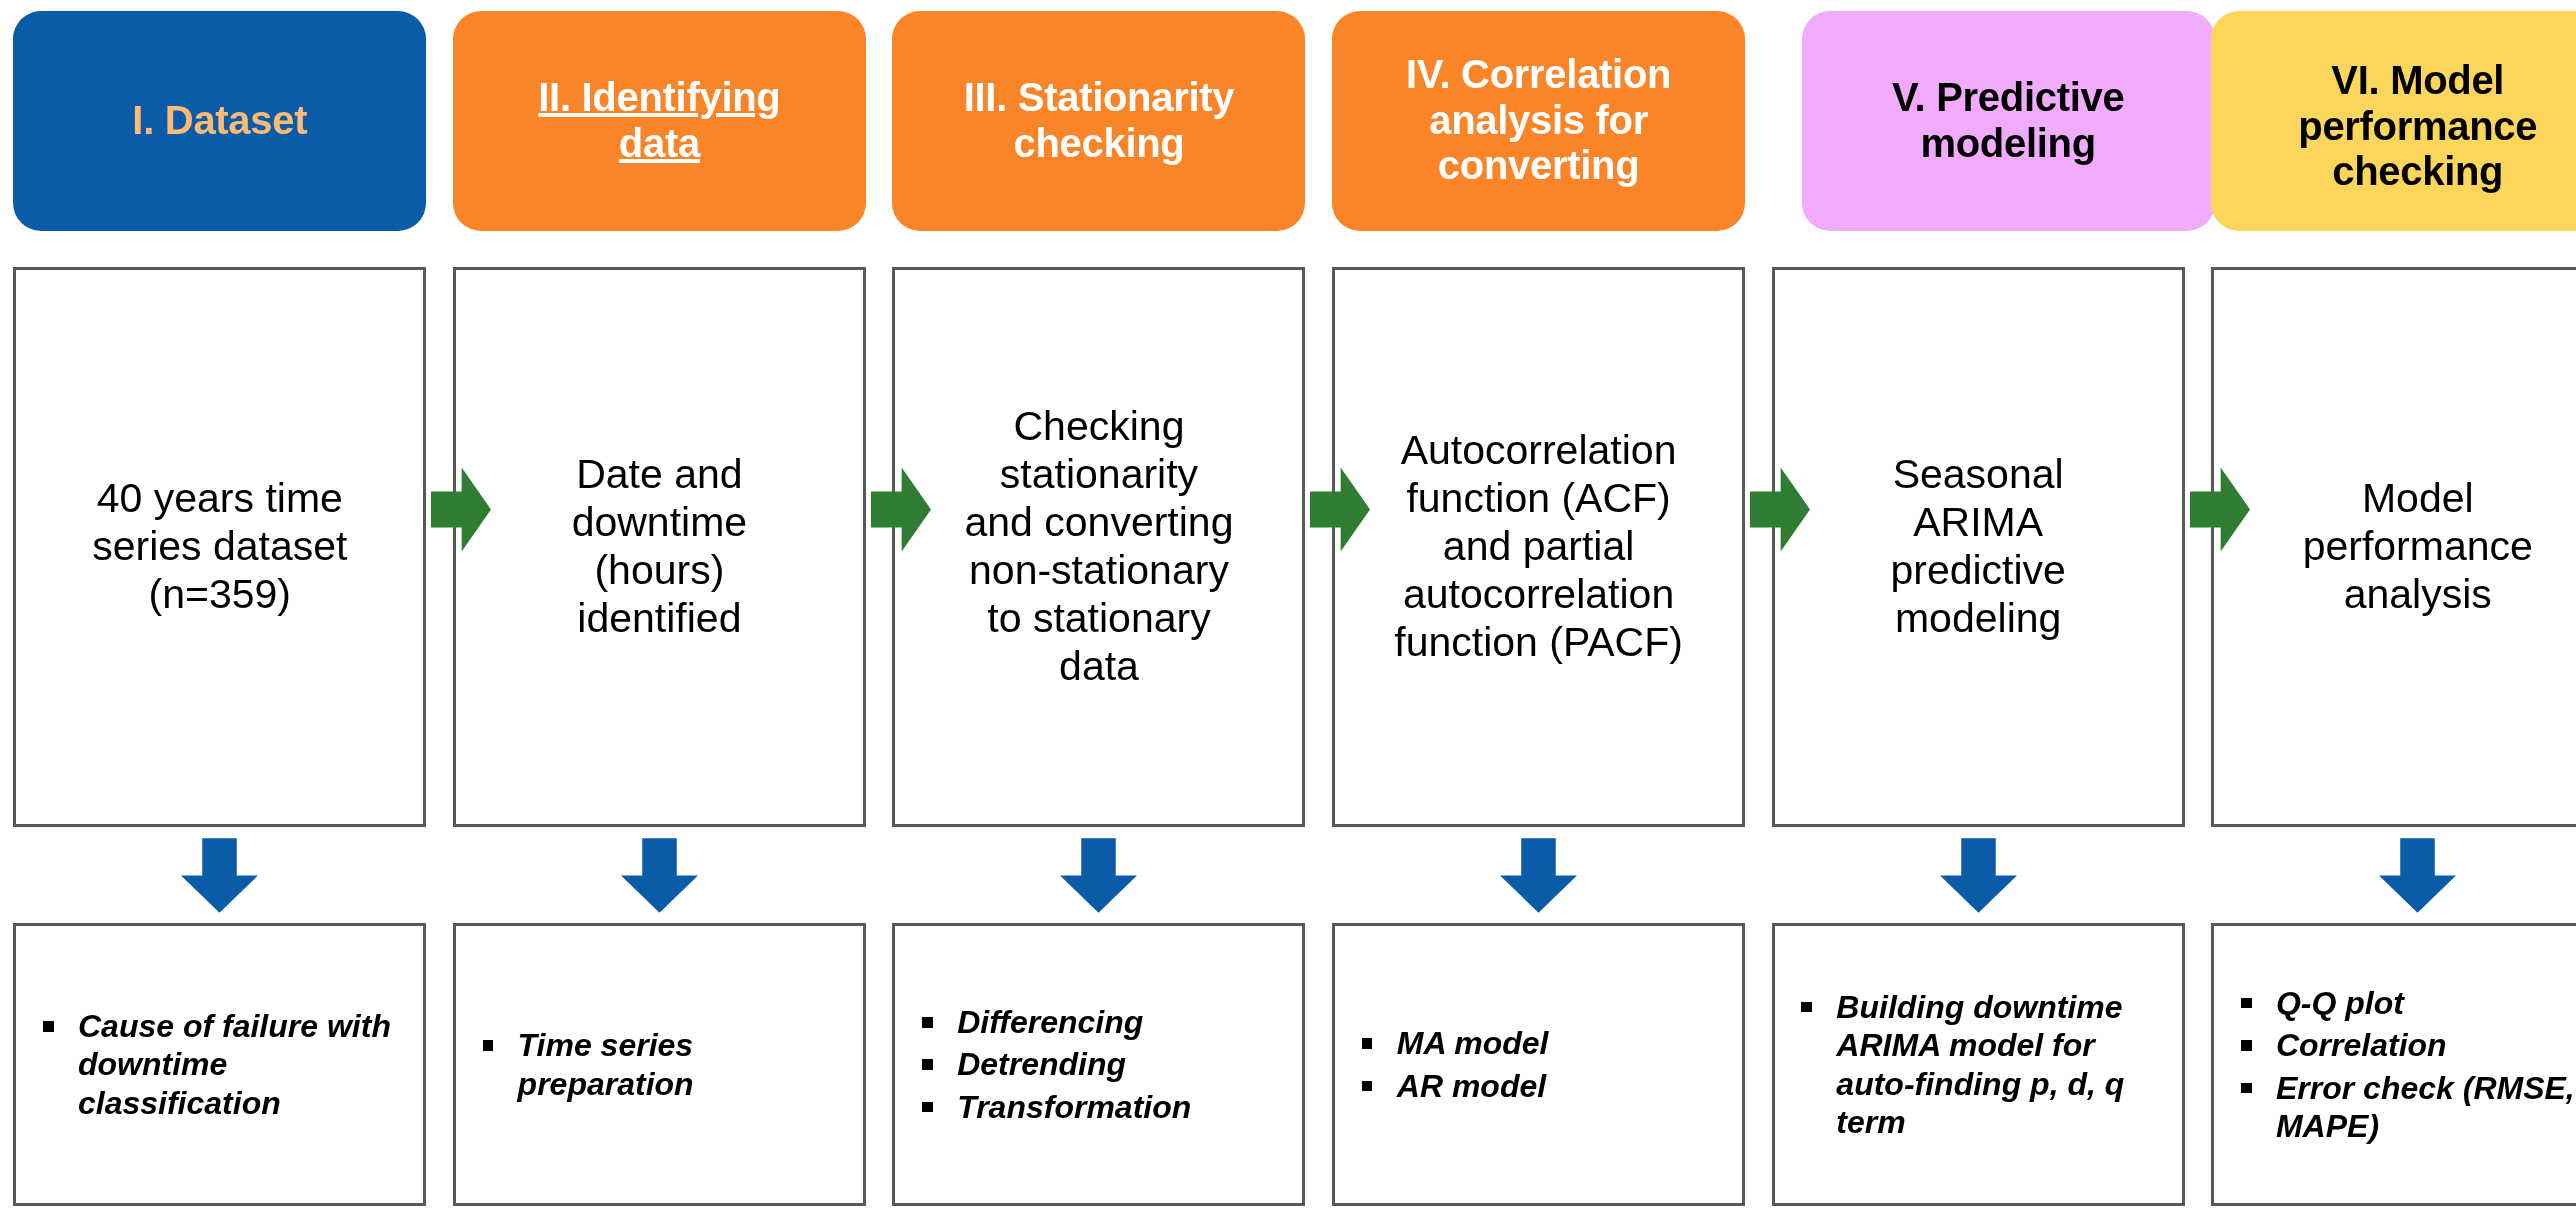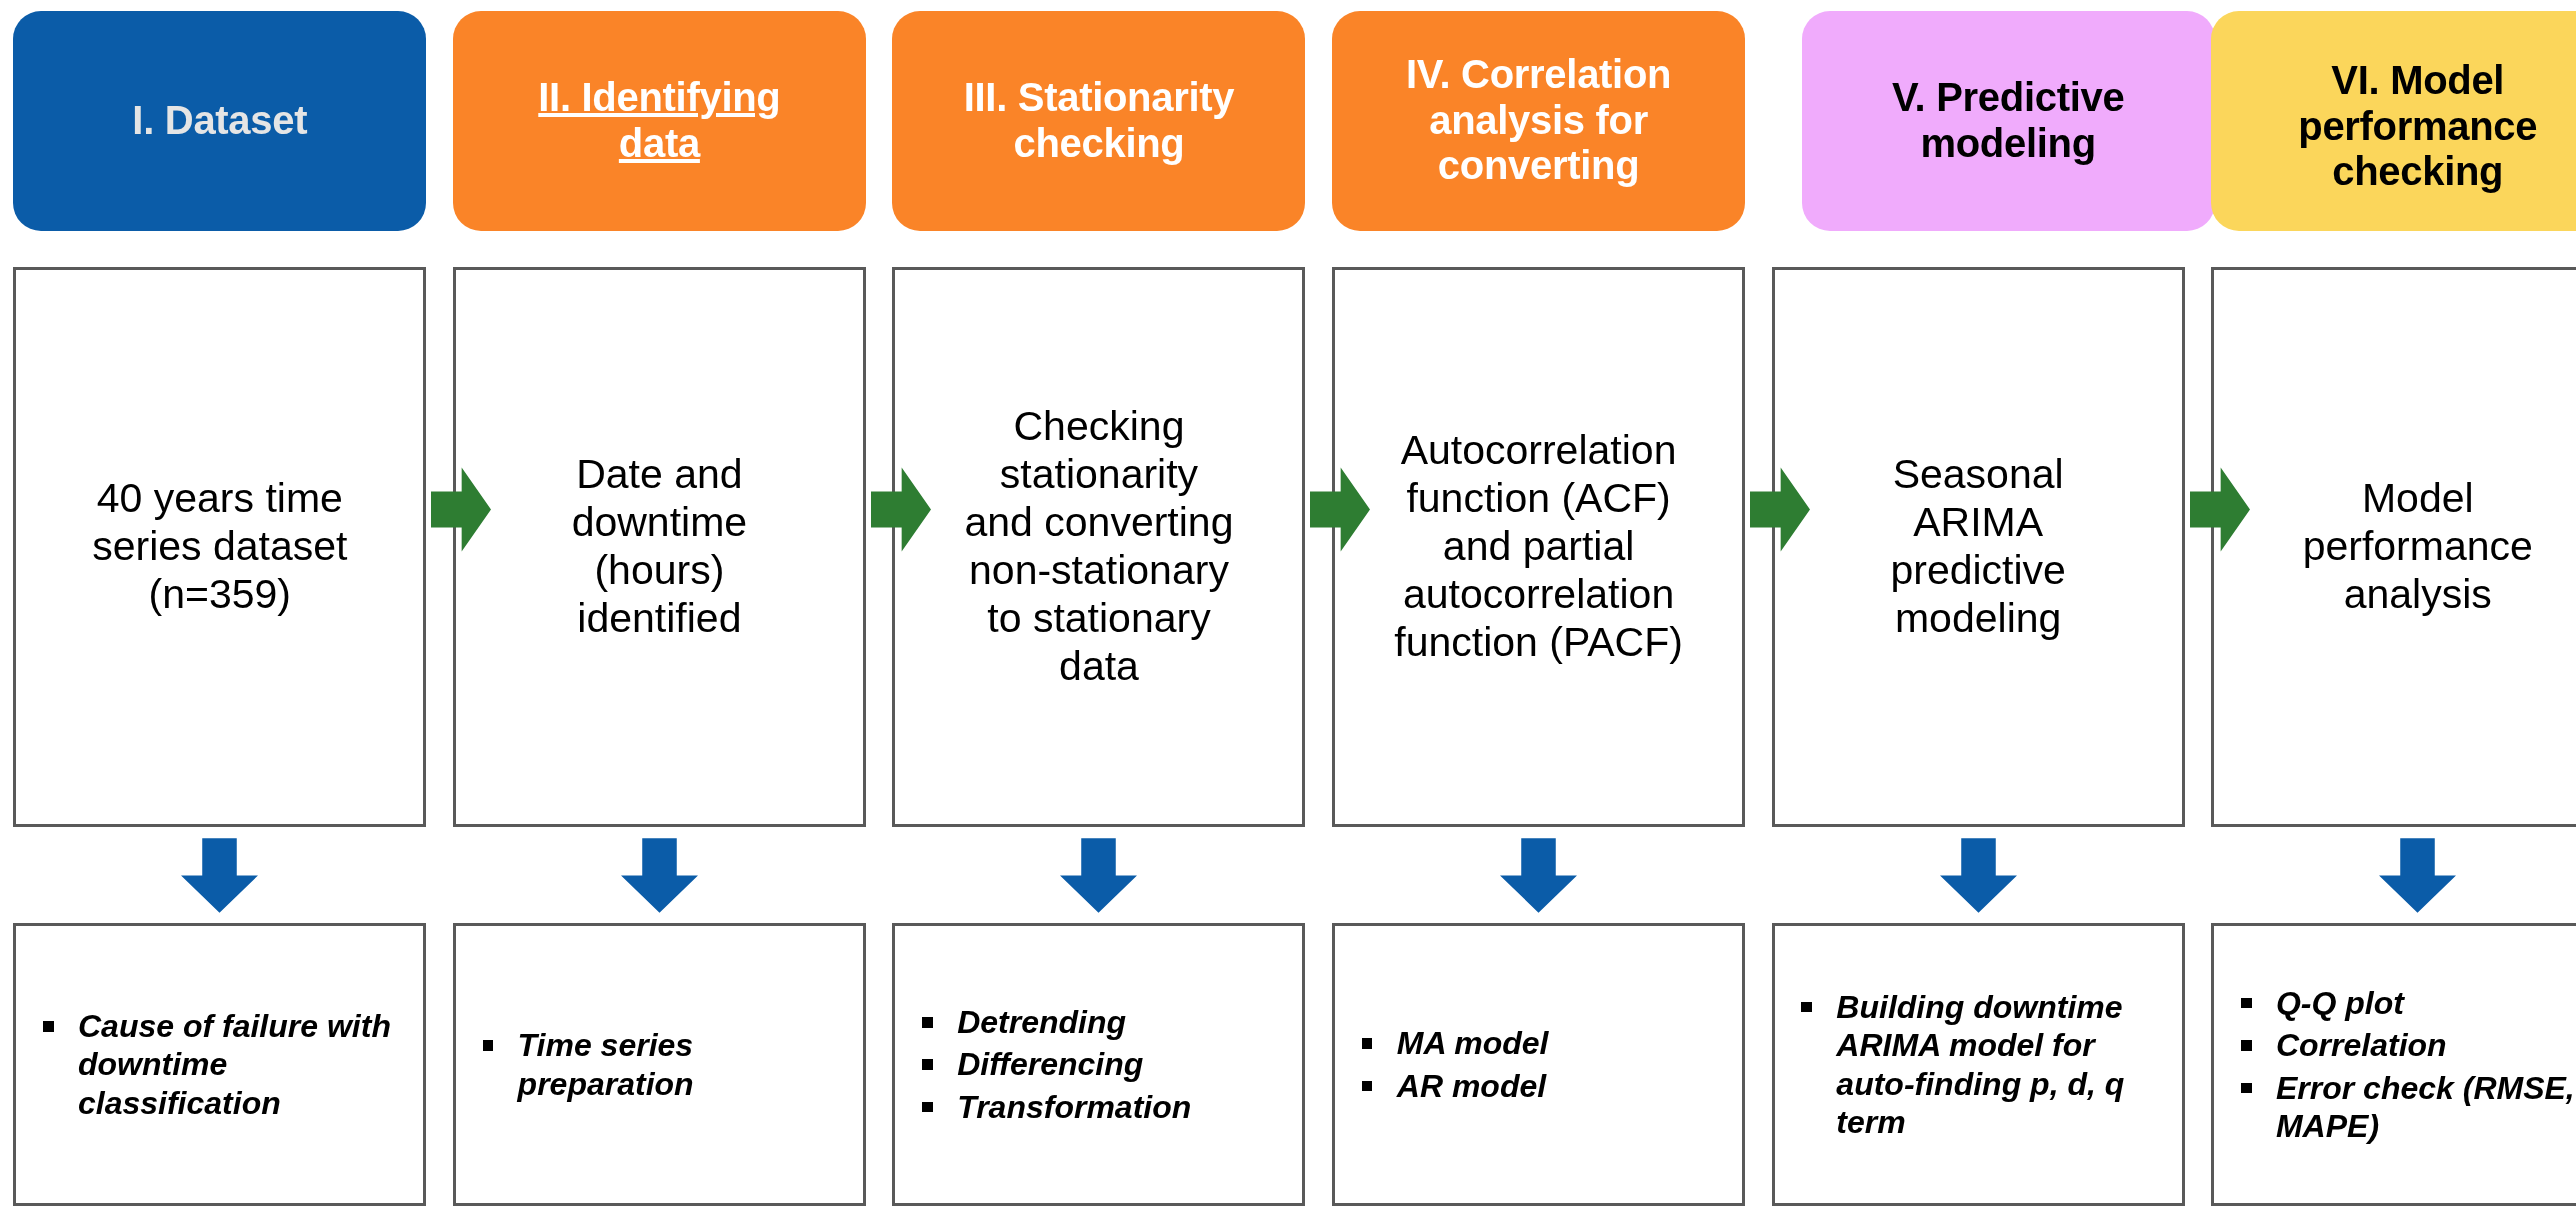--- a/index.html
+++ b/index.html
@@ -138,21 +138,21 @@
     z-index: 5;
   }
   svg { display: block; }
 </style>
 </head>
 <body>
 
 <div id="flow">
     <div class="column">
       <div class="stage-header" style="background: rgb(11, 92, 168);">
-        <div class="stage-title" style="color: #e5e5e5;">I. Dataset</div>
+        <div class="stage-title" style="color: #fdba74;">I. Dataset</div>
       </div>
       <div class="desc-box">
         <div class="desc-text">40 years time
 series dataset
 (n=359)</div>
       </div>
       <div class="bullet-box">
         <ul class="bullet-list">
           <li><span class="sq-bullet"></span><span>Cause of failure with downtime classification</span></li>
         </ul>
@@ -203,22 +203,22 @@
       <div class="desc-box">
         <div class="desc-text">Checking
 stationarity
 and converting
 non-stationary
 to stationary
 data</div>
       </div>
       <div class="bullet-box">
         <ul class="bullet-list">
+          <li><span class="sq-bullet"></span><span>Differencing</span></li>
           <li><span class="sq-bullet"></span><span>Detrending</span></li>
-          <li><span class="sq-bullet"></span><span>Differencing</span></li>
           <li><span class="sq-bullet"></span><span>Transformation</span></li>
         </ul>
       </div>
       <div class="arrow-right">
         <svg viewBox="0 0 90 130" width="60" height="87">
           <path d="M0,38 L46,38 L46,2 L90,65 L46,128 L46,92 L0,92 Z" fill="#2E7D32"></path>
         </svg>
       </div>
       <div class="arrow-down">
         <svg viewBox="0 0 116 112" width="77" height="75">

